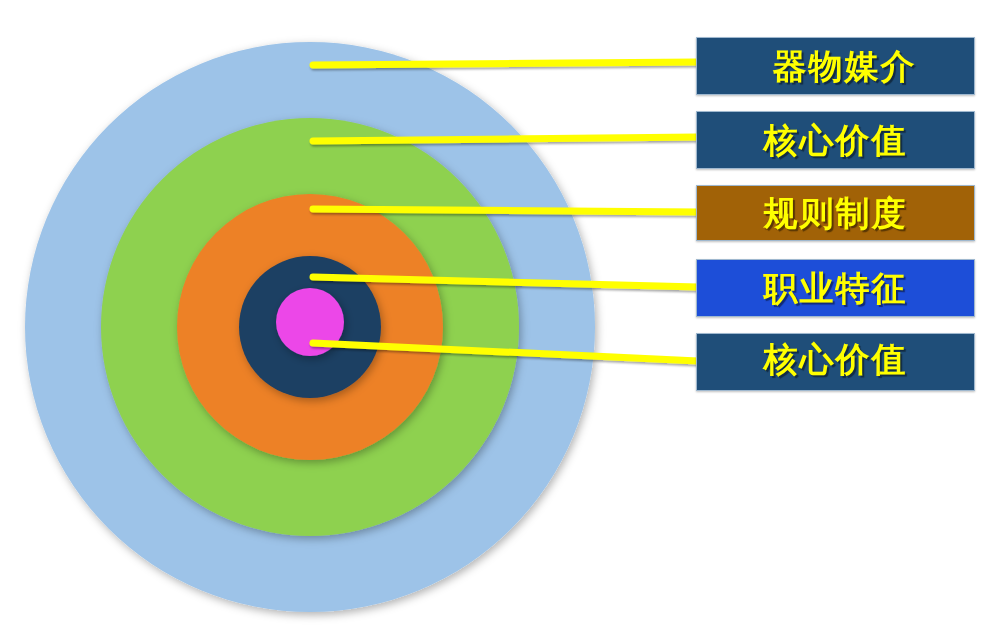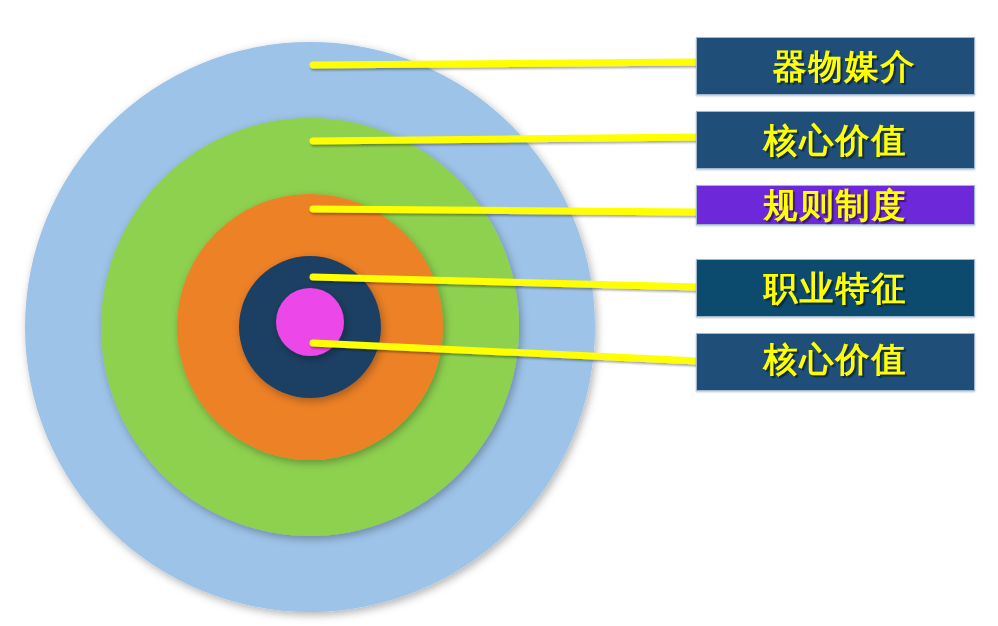--- a/index.html
+++ b/index.html
@@ -76,25 +76,25 @@
   </svg>
 
   <div class="label-box" style="left:696px; top:37px; width:279px; height:58px; background:#1f4e79;padding-left:18px;">
     <span class="label-text" style="color:#ffff00;">器物媒介</span>
   </div>
 
   <div class="label-box" style="left:696px; top:111px; width:279px; height:58px; background:#1f4e79;">
     <span class="label-text" style="color:#ffff00;">核心价值</span>
   </div>
 
-  <div class="label-box" style="left:696px; top:185px; width:279px; height:40px; background:#6d28d9;">
+  <div class="label-box" style="left:696px; top:185px; width:279px; height:56px; background:#a16207;">
     <span class="label-text" style="color:#ffff00;">规则制度</span>
   </div>
 
-  <div class="label-box" style="left:696px; top:259px; width:279px; height:58px; background:#0c4a6e;text-align:center;">
+  <div class="label-box" style="left:696px; top:259px; width:279px; height:58px; background:#1d4ed8;text-align:center;">
     <span class="label-text" style="color:#ffff00;">职业特征</span>
   </div>
 
   <div class="label-box" style="left:696px; top:333px; width:279px; height:58px; background:#1f4e79;">
     <span class="label-text" style="color:#ffff00;font-family:Liberation Mono, monospace;">核心价值</span>
   </div>
 
 </div>
 
 </body></html>

